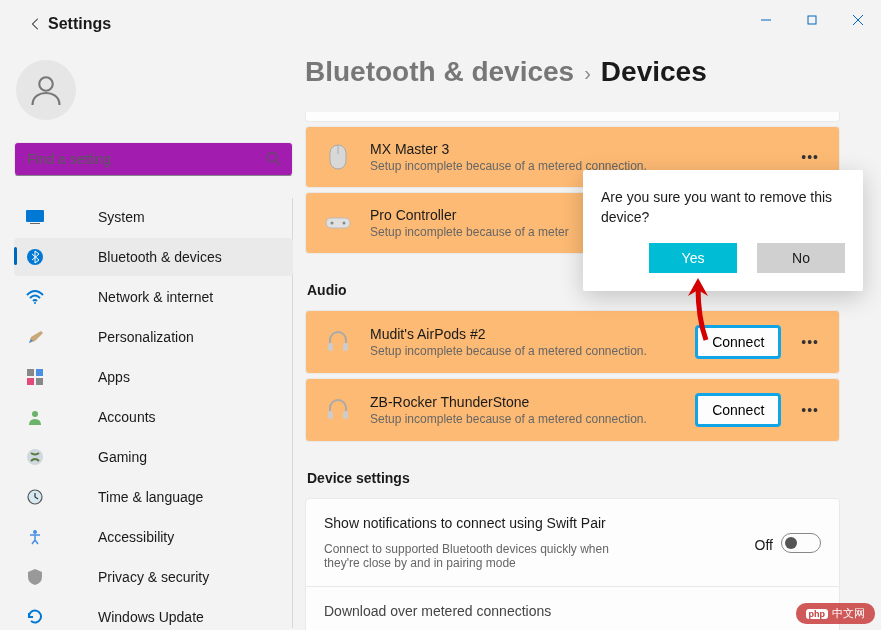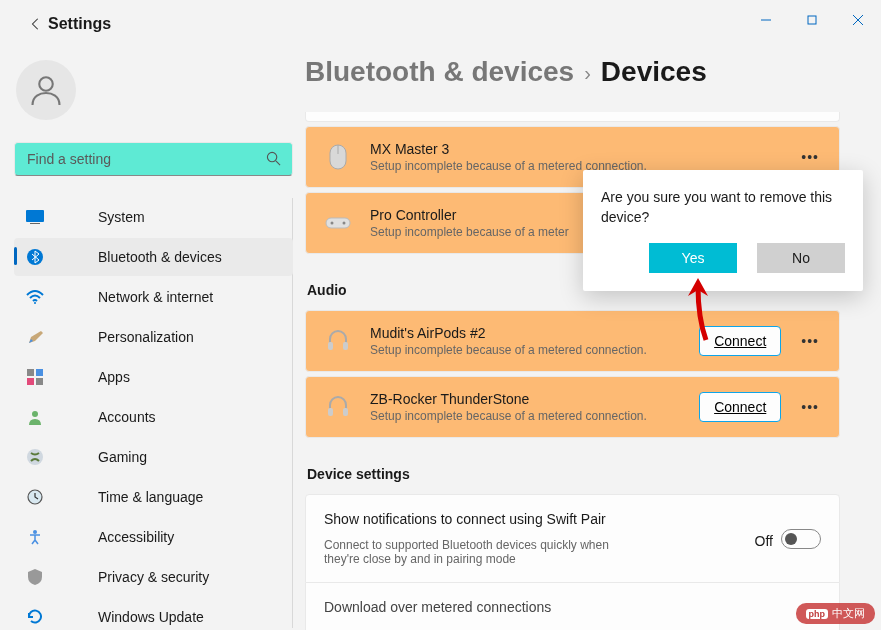--- a/index.html
+++ b/index.html
@@ -7,41 +7,41 @@
 .titlebar { height: 48px; display: flex; align-items: center; padding-left: 24px; }
 .back-btn { width: 24px; height: 24px; display: flex; align-items: center; justify-content: center; cursor: pointer; }
 .title { font-size: 16px; font-weight: 600; color: #1a1a1a; }
 .window-controls { margin-left: auto; display: flex; }
 .wc-btn { width: 46px; height: 32px; display: flex; align-items: center; justify-content: center; margin-top: -8px; }
 .wc-btn svg { width: 10px; height: 10px; }
 .main { display: flex; height: calc(630px - 48px); }
 .sidebar { width: 305px; padding: 12px 12px 0 14px; overflow-y: auto; position: relative; }
 .avatar { width: 60px; height: 60px; border-radius: 50%; background: #e6e6e6; display: flex; align-items: center; justify-content: center; margin-left: 2px; margin-bottom: 22px; }
 .search-wrap { position: relative; margin-bottom: 22px; }
-.search-input { width: 100%; height: 34px; border: 1px solid #e8e8e8; border-bottom: 1px solid #888; border-radius: 4px; padding: 0 36px 0 12px; font-size: 14px; background: #5eead4; }
+.search-input { width: 100%; height: 34px; border: 1px solid #e8e8e8; border-bottom: 1px solid #888; border-radius: 4px; padding: 0 36px 0 12px; font-size: 14px; background: #a21caf; }
 .search-input::placeholder { color: #5a5a5a; }
 .search-icon { position: absolute; right: 12px; top: 9px; }
 .nav-items { display: flex; flex-direction: column; gap: 2px; position: relative; }
 .nav-item { height: 38px; display: flex; align-items: center; padding: 0 12px; border-radius: 4px; cursor: pointer; position: relative; gap: 38px; }
 .nav-item.active { background: #eaeaea; }
 .nav-item.active::before { content: ""; position: absolute; left: 0; top: 9px; width: 3px; height: 18px; background: #0067c0; border-radius: 2px; }
 .nav-icon { width: 18px; height: 18px; display: flex; align-items: center; justify-content: center; margin-right: 16px; }
 .nav-label { font-size: 14px; color: #1a1a1a; }
 .nav-divider { position: absolute; right: 0; top: 0; bottom: 8px; width: 1px; background: #d8d8d8; }
 .content { flex: 1; padding: 8px 41px 0 0; overflow: hidden; }
 .breadcrumb { font-size: 28px; font-weight: 600; color: #777; margin-bottom: 24px; }
 .breadcrumb .chevron { font-size: 20px; margin: 0 10px; color: #888; font-weight: 400; vertical-align: middle; }
 .breadcrumb .current { color: #1a1a1a; }
 .device-card { background: #fdba74; border: 1px solid #e9e9e9; border-radius: 4px; padding: 14px 14px 14px 18px; margin-bottom: 4px; display: flex; align-items: center; }
 .dc-icon { width: 28px; height: 28px; margin-right: 18px; display: flex; align-items: center; justify-content: center; }
 .dc-text { flex: 1; }
 .dc-name { font-size: 14px; color: #1a1a1a; margin-bottom: 2px; }
 .dc-status { font-size: 12px; color: #666; }
 .dc-actions { display: flex; align-items: center; gap: 14px; }
-.connect-btn { padding: 6px 14px; border: 1px solid #0ea5e9; background: #fdfdfd; border-radius: 4px; font-size: 14px; cursor: pointer; text-decoration: underline; }
+.connect-btn { padding: 6px 14px; border: 3px solid #0ea5e9; background: #fdfdfd; border-radius: 4px; font-size: 14px; cursor: pointer; }
 .more-btn { font-size: 14px; letter-spacing: 1px; color: #333; cursor: pointer; padding: 0 6px; }
 .section-title { font-size: 14px; font-weight: 600; color: #1a1a1a; margin: 28px 0 12px 2px; }
 .setting-card { background: #fdfdfd; border: 1px solid #e9e9e9; border-radius: 4px 4px 0 0; padding: 16px 18px; display: flex; align-items: center; }
 .sc-text { flex: 1; }
 .sc-title { font-size: 14px; color: #1a1a1a; margin-bottom: 11px; }
 .sc-desc { font-size: 12px; color: #666; max-width: 320px; }
 .sc-right { display: flex; align-items: flex-end; gap: 8px; }
 .toggle-label { font-size: 14px; color: #1a1a1a; }
 .toggle { width: 40px; height: 20px; border-radius: 10px; border: 1px solid #888; position: relative; }
 .toggle::after { content: ""; width: 12px; height: 12px; border-radius: 50%; background: #555; position: absolute; left: 3px; top: 3px; }

